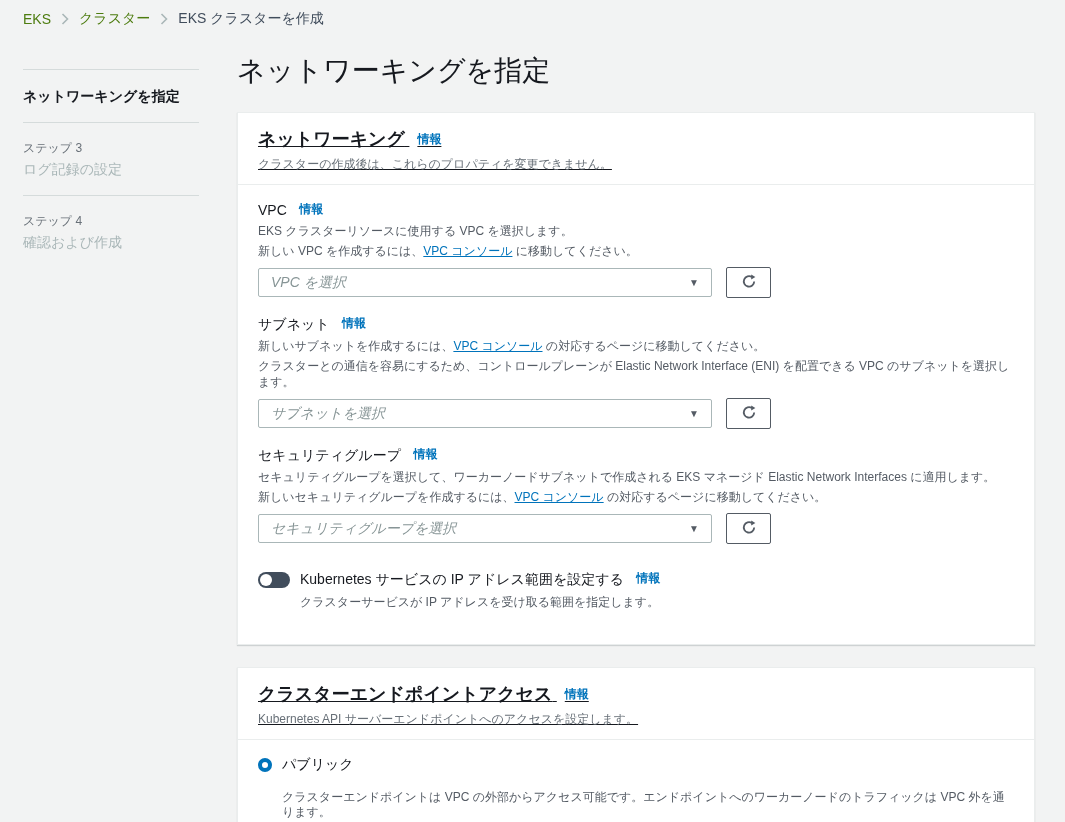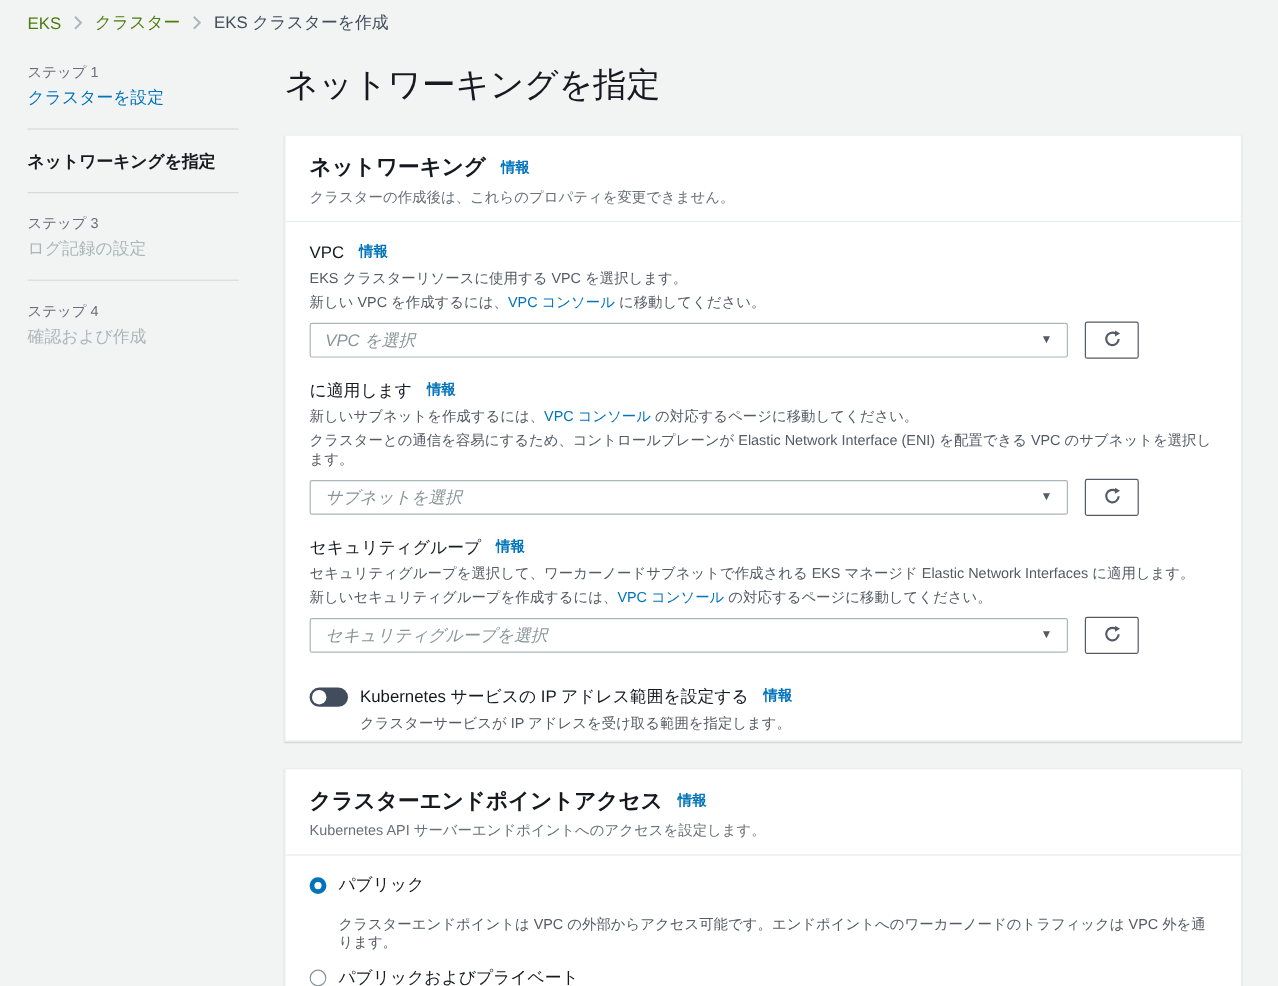--- a/index.html
+++ b/index.html
@@ -21,32 +21,32 @@
   .step-num { font-size: 12px; color: #687078; margin-bottom: 3px; }
   .step-title { font-size: 14px; line-height: 18px; }
   .step-title.is-link { color: #0073bb; cursor: pointer; }
   .step-title.is-current { color: #16191f; font-weight: 700; }
   .step-title.is-disabled { color: #aab7b8; }
   .step-divider { border: none; border-top: 1px solid #d5dbdb; margin: 17px 0; width: 176px; }
   .main { width: 798px; }
   h1.page-title { font-size: 28px; font-weight: 300; color: #16191f; margin: 2px 0 24px 0; line-height: 34px; }
   
   .card { background: #ffffff; border: 1px solid #eaeded; box-shadow: 0 1px 1px 0 rgba(0,28,36,0.15); margin-bottom: 22px; }
-  .card-header { padding: 14px 20px 11px 20px; border-bottom: 1px solid #eaeded; }
+  .card-header { padding: 14px 20px 11px 20px; border-bottom: 1px solid #eaeded; text-decoration: underline; }
   .card-title { font-size: 18px; font-weight: 700; color: #16191f; display: inline; }
   .info-link { font-size: 12px; color: #0073bb; font-weight: 700; margin-left: 8px; cursor: pointer; vertical-align: 2px; }
   .card-subtitle { font-size: 12px; color: #687078; margin-top: 5px; }
-  .card-body { padding: 16px 20px 1px 20px; }
+  .card-body { padding: 16px 20px 29px 20px; }
   
   .field { margin-bottom: 17px; }
   .field-label { font-size: 14px; color: #16191f; }
   .field-desc { font-size: 12px; color: #545b64; line-height: 16px; margin-top: 4px; }
-  .link { color: #0073bb; cursor: pointer; }
+  .link { color: #0073bb; cursor: pointer; text-decoration: underline; }
   .select-row { display: flex; align-items: center; gap: 14px; margin-top: 8px; }
-  .select-box { width: 632px; height: 29px; border: 1px solid #aab7b8; border-radius: 2px; background: #fff;
+  .select-box { width: 454px; height: 29px; border: 1px solid #aab7b8; border-radius: 2px; background: #fff;
     display: flex; align-items: center; justify-content: space-between; padding: 0 12px; cursor: pointer; }
   .select-placeholder { font-style: italic; color: #879596; font-size: 14px; }
   .caret { font-size: 10px; color: #545b64; font-style: normal; }
   .refresh-btn { width: 45px; height: 31px; border: 1px solid #545b64; border-radius: 2px; background: #fff;
     display: flex; align-items: center; justify-content: center; cursor: pointer; }
   
   .toggle-row { display: flex; gap: 10px; margin-top: 26px; margin-bottom: 4px; }
   .toggle { width: 32px; height: 16px; border-radius: 8px; background: #414d5c; position: relative; margin-top: 2px; flex-shrink: 0; cursor: pointer; }
   .toggle-knob { position: absolute; left: 2px; top: 2px; width: 12px; height: 12px; border-radius: 50%; background: #fff; }
   .toggle-label { font-size: 14px; color: #16191f; }
@@ -73,24 +73,20 @@
     <svg width="8" height="12" viewBox="0 0 8 12">
         <path d="M1.5 1 L6.5 6 L1.5 11" stroke="#aab7b8" stroke-width="1.6" fill="none"></path>
       </svg>
   </span>
   <span class="crumb-current">EKS クラスターを作成</span>
 </nav>
 
 <div class="layout">
 
   <aside class="sidebar">
-    <div class="step">
-      <div class="step-num">ステップ 1</div>
-      <div class="step-title is-link">クラスターを設定</div>
-    </div>
     <hr class="step-divider">
     <div class="step">
       <div class="step-title is-current">ネットワーキングを指定</div>
     </div>
     <hr class="step-divider">
     <div class="step">
       <div class="step-num">ステップ 3</div>
       <div class="step-title is-disabled">ログ記録の設定</div>
     </div>
     <hr class="step-divider">
@@ -129,21 +125,21 @@
                     <path d="M 13.2 8.5 A 5.2 5.2 0 1 1 10.9 4.1" fill="none" stroke="#545b64" stroke-width="1.8"></path>
                     <path d="M 10.2 1.4 L 14.4 3.9 L 10.2 6.4 Z" fill="#545b64"></path>
                   </svg>
               </span>
             </button>
           </div>
         </div>
 
         <div class="field">
           <div>
-            <span class="field-label">に適用します</span>
+            <span class="field-label">サブネット</span>
             <span class="info-link">情報</span>
           </div>
           <div class="field-desc"><span>新しいサブネットを作成するには、</span><span class="link">VPC コンソール</span><span> の対応するページに移動してください。</span></div>
           <div class="field-desc">クラスターとの通信を容易にするため、コントロールプレーンが Elastic Network Interface (ENI) を配置できる VPC のサブネットを選択します。</div>
           <div class="select-row">
             <div class="select-box">
               <span class="select-placeholder">サブネットを選択</span>
               <span class="caret">▼</span>
             </div>
             <button class="refresh-btn">

